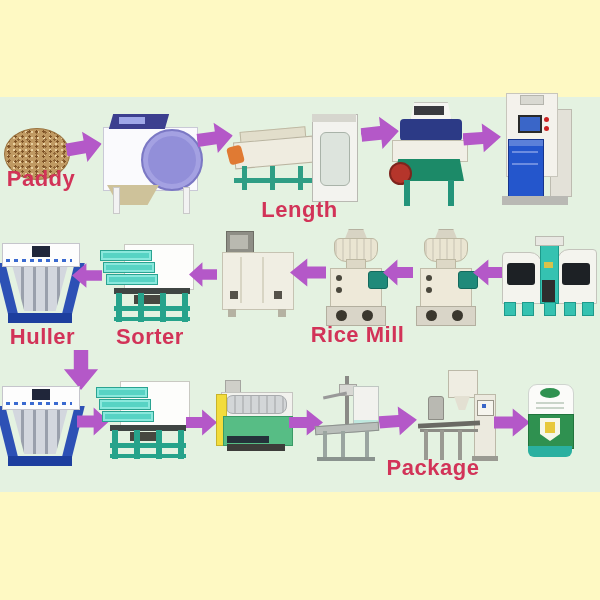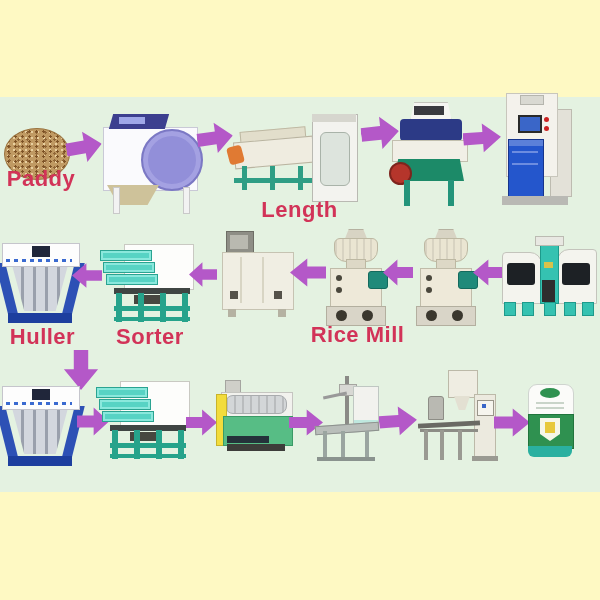--- a/index.html
+++ b/index.html
@@ -387,20 +387,21 @@
     <i class="bg-panel"></i>
     <i class="bg-dot"></i>
     <i class="bg-sew"></i>
     <i class="bg-conv"></i>
     <i class="bg-conv2"></i>
     <i class="bg-leg" style="left:6px;"></i>
     <i class="bg-leg" style="left:22px;"></i>
     <i class="bg-leg" style="left:40px;"></i>
     <i class="bg-base"></i>
   </div>
+  <div class="lbl" style="left:383px;top:455px;width:100px;">Package</div>
 
   <div class="arrow right" style="left:494px;top:407px;width:36px;height:31px;"></div>
 
   <div class="stage" style="left:528px;top:384px;width:46px;height:74px;">
     <i class="rb-top"></i>
     <i class="rb-logo"></i>
     <i class="rb-line" style="top:18px;"></i>
     <i class="rb-line" style="top:23px;"></i>
     <i class="rb-green"></i>
     <i class="rb-shield"></i>

